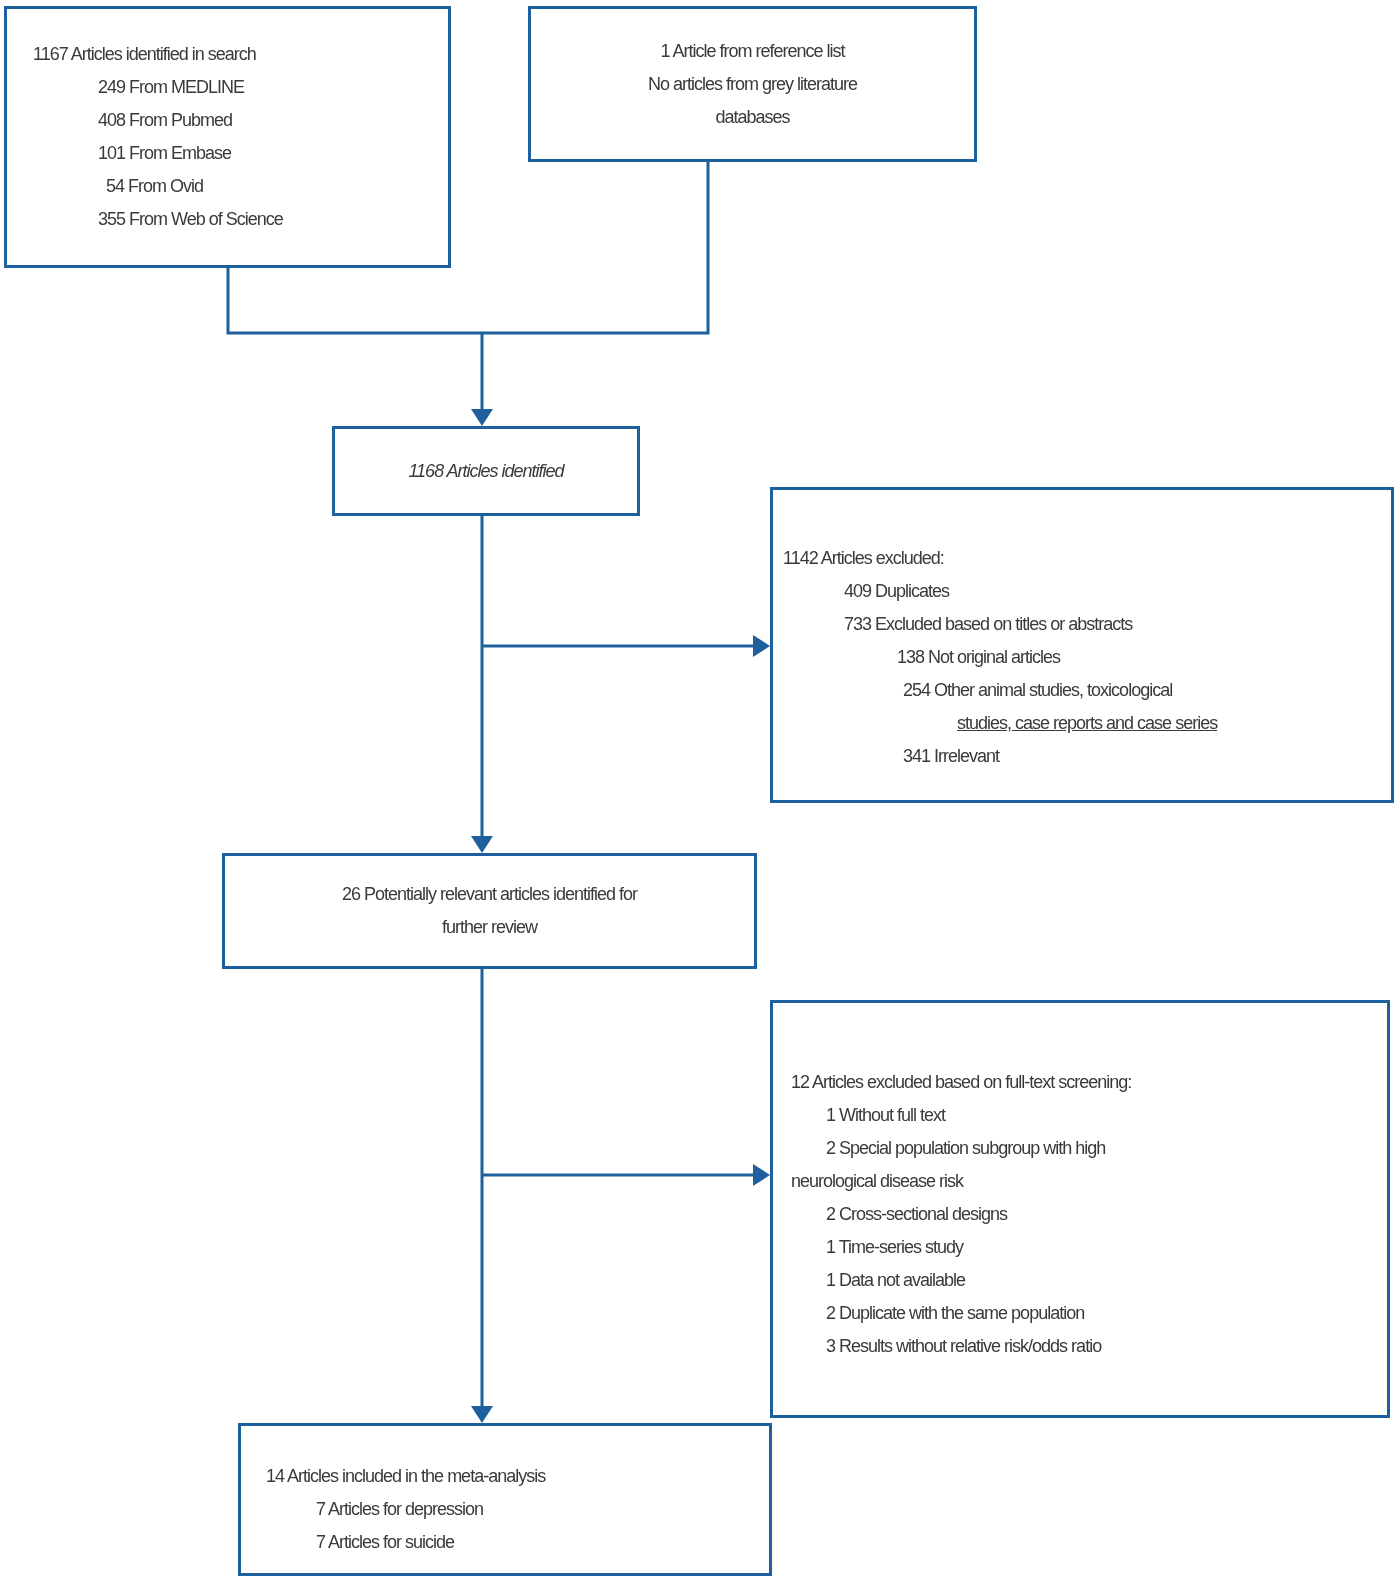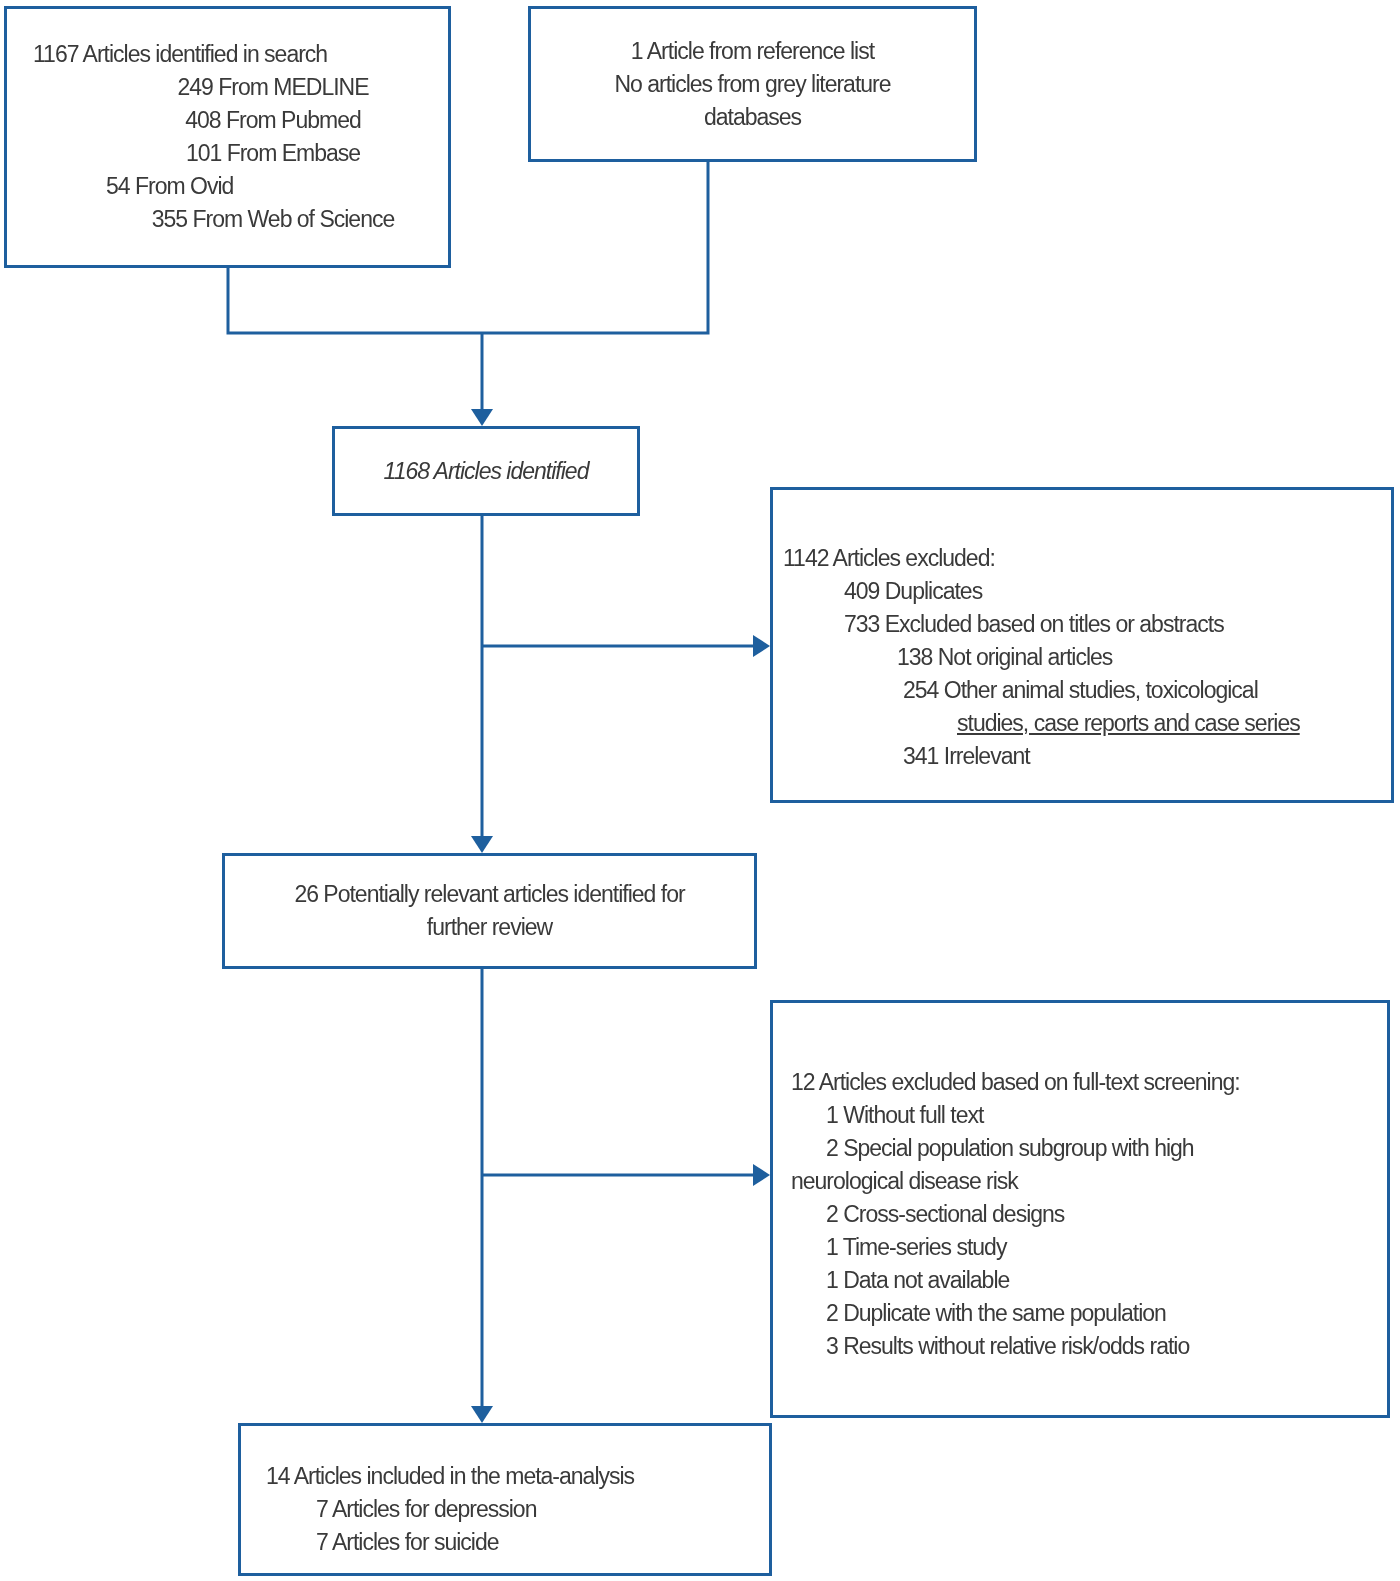--- a/index.html
+++ b/index.html
@@ -7,32 +7,32 @@
     position:relative;width:1400px;height:1581px;background:#ffffff;
     font-family:"Liberation Sans",sans-serif;color:#3a3a3a;overflow:hidden;
   }
   .connectors{position:absolute;left:0;top:0;width:1400px;height:1581px;}
   .connectors .stroke{stroke:#1e5f9e;stroke-width:3;fill:none;}
   .connectors .head{fill:#1e5f9e;stroke:none;}
   .box{
     position:absolute;box-sizing:border-box;background:#ffffff;
     border:3px solid #1e5f9e;
     display:flex;flex-direction:column;justify-content:center;
-    font-size:23px;line-height:33px;letter-spacing:-1px;
+    font-size:18px;line-height:33px;letter-spacing:-1px;
   }
   .ln{white-space:nowrap;}
   .center{text-align:center;}
   .box-a{left:4px;top:6px;width:447px;height:262px;padding-left:26px;}
   .box-b{left:528px;top:6px;width:449px;height:156px;}
   .box-c{left:332px;top:426px;width:308px;height:90px;font-style:italic;}
   .box-e{left:770px;top:487px;width:624px;height:316px;padding-left:10px;padding-top:24px;}
   .box-d{left:222px;top:853px;width:535px;height:116px;}
   .box-g{left:770px;top:1000px;width:620px;height:418px;padding-left:18px;padding-top:10px;}
   .box-f{left:238px;top:1423px;width:534px;height:153px;padding-left:25px;padding-top:20px;}
-  .box-a .il-1{padding-left:65px;text-align:center;}
+  .box-a .il-1{padding-left:65px;}
   .box-a .il-1b{padding-left:73px;}
   .box-e .il-1{padding-left:61px;}
   .box-e .il-2{padding-left:114px;}
   .box-e .il-2b{padding-left:120px;}
   .box-e .il-3{padding-left:174px;text-decoration:underline;}
   .box-g .il-1{padding-left:35px;}
   .box-f .il-1{padding-left:50px;}
 </style>
 </head>
 <body>

